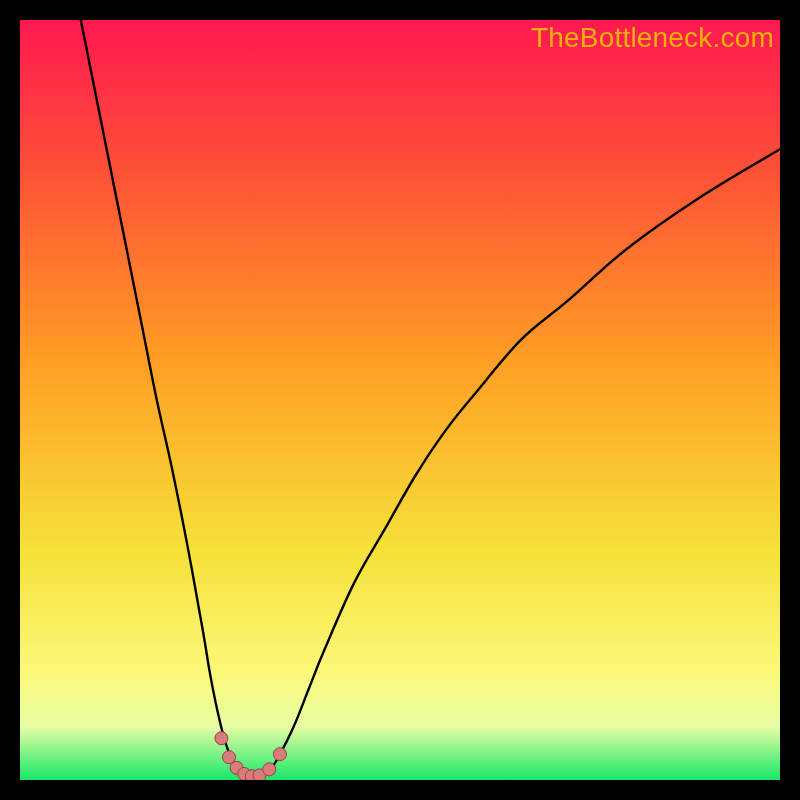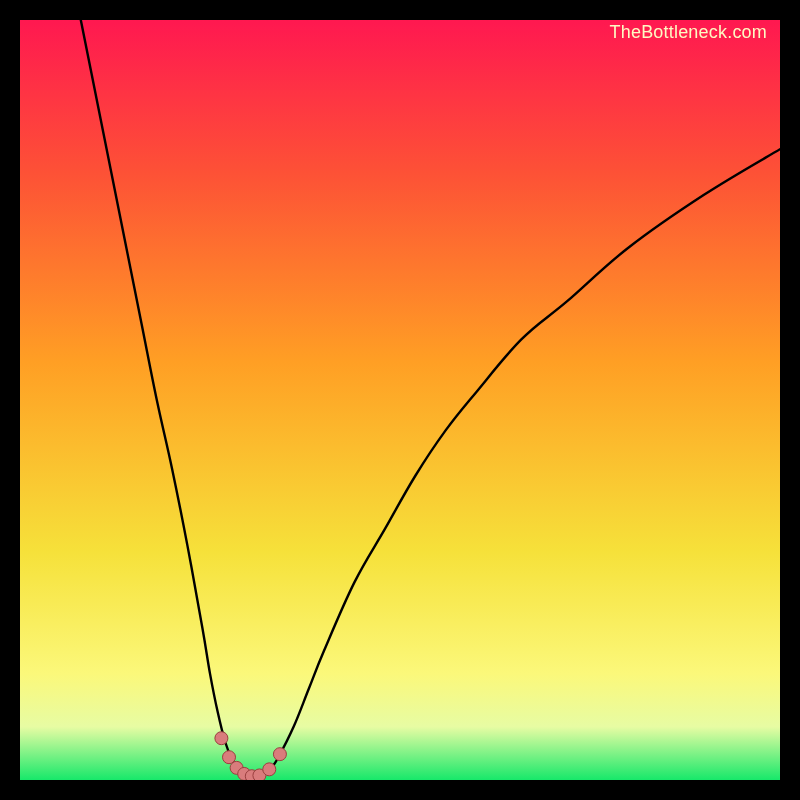--- a/index.html
+++ b/index.html
@@ -22,23 +22,23 @@
   .plot-area {
     position: absolute;
     left: 0;
     top: 0;
     width: 760px;
     height: 760px;
   }
   .watermark {
     position: absolute;
     top: 2px;
-    right: 13px;
-    color: #fef9c3;
-    font-size: 18px;
+    right: 6px;
+    color: #eab308;
+    font-size: 28px;
     font-weight: 500;
     letter-spacing: 0.2px;
     z-index: 10;
   }
 </style>
 </head>
 <body>
 
 <div class="frame">
 

